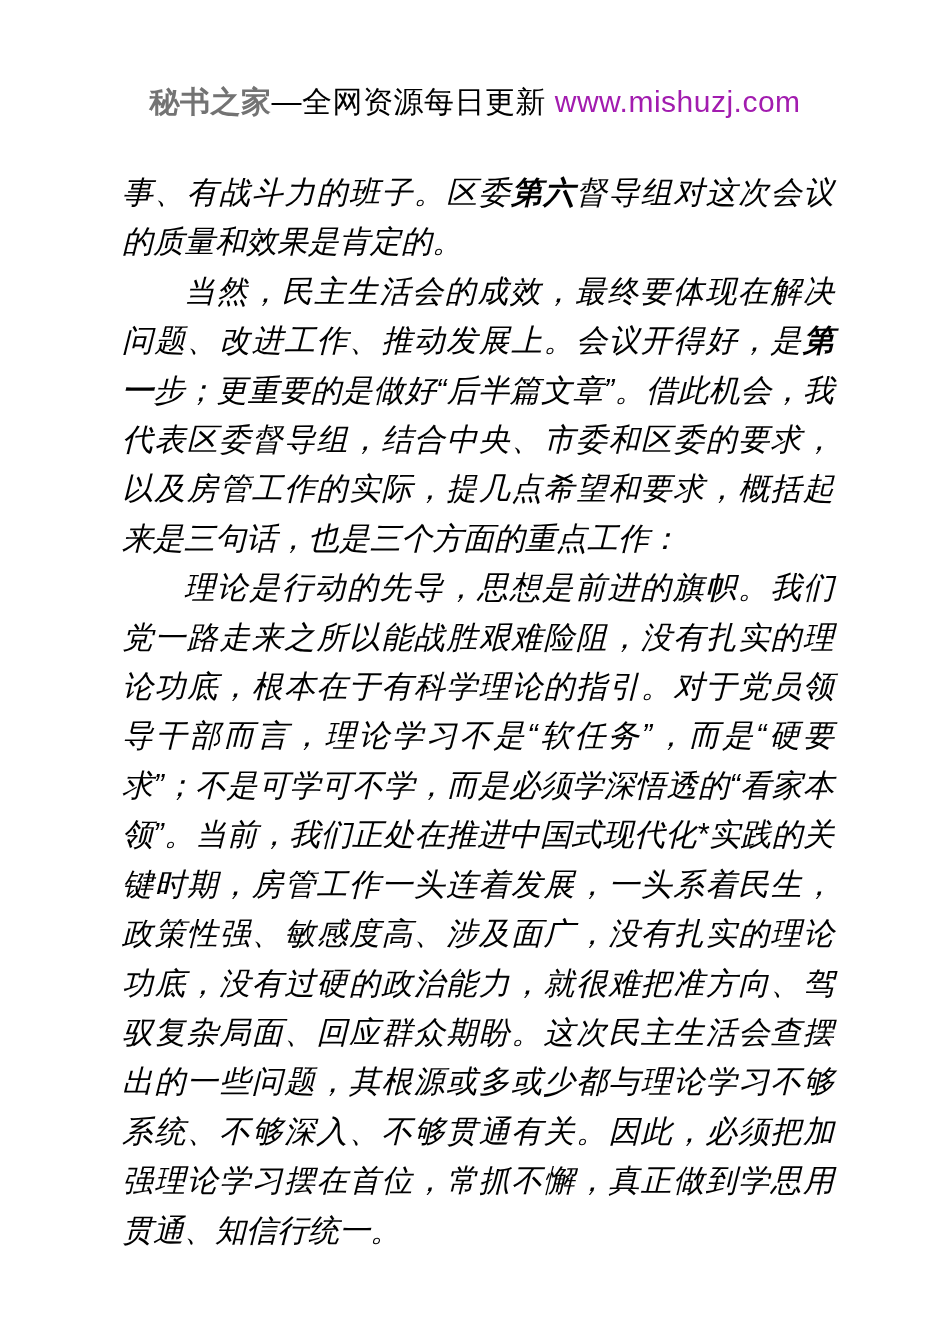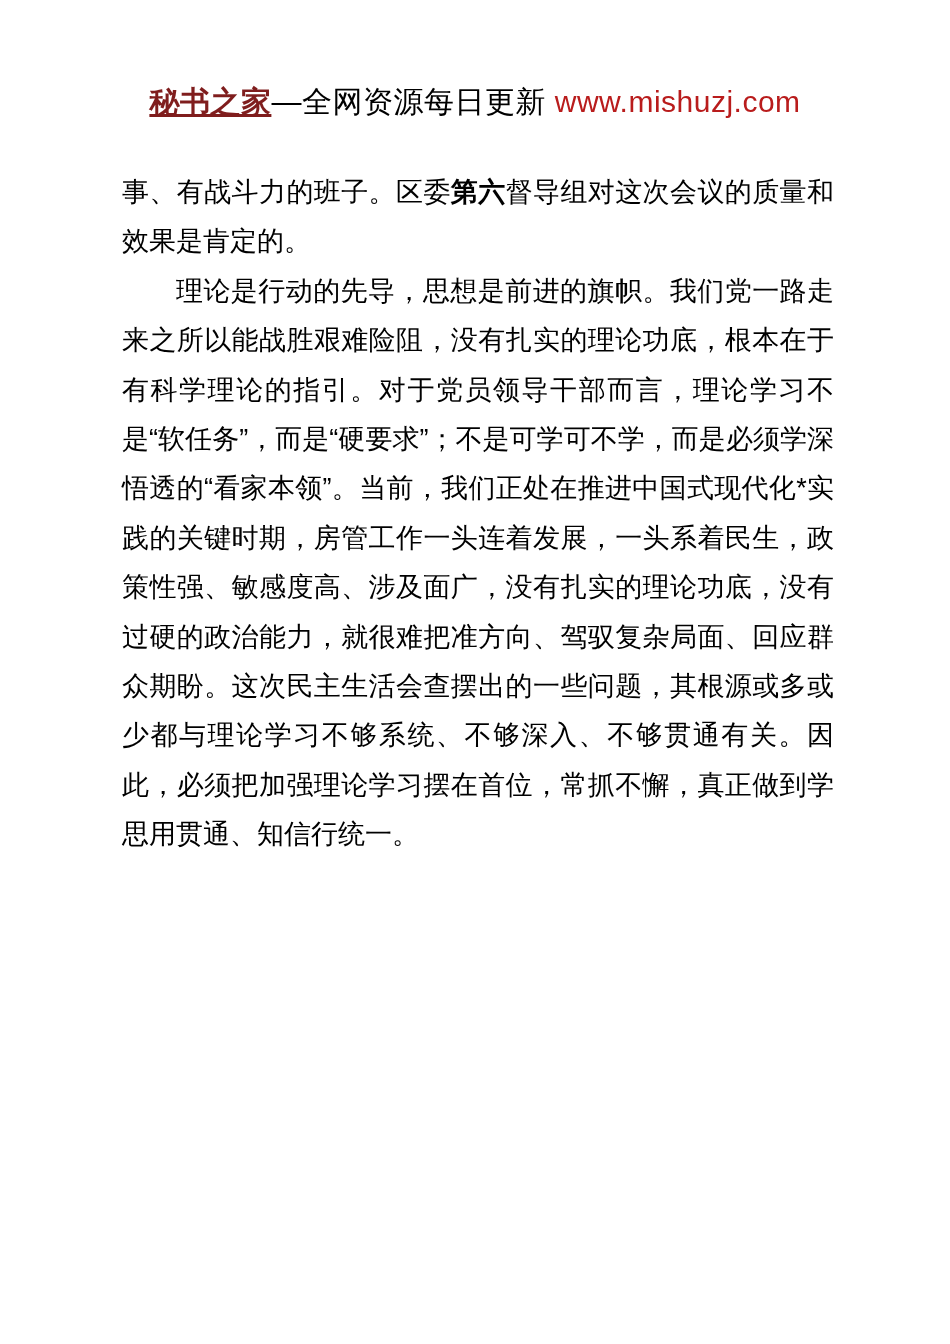--- a/index.html
+++ b/index.html
@@ -34,43 +34,45 @@
     font-weight: normal;
     text-decoration: none;
     cursor: pointer;
   }
   .doc-body {
     position: absolute;
     top: 168px;
     left: 122px;
     width: 712px;
     color: #000000;
-    font-size: 27px;
+    font-size: 31px;
     line-height: 49.4px;
     text-align: justify;
     text-justify: inter-character;
+    font-style: italic;
   }
   .doc-body p {
     margin: 0;
   }
   .doc-body p.indent {
     text-indent: 2em;
   }
   .doc-body p.heading {
     font-weight: bold;
   }
   .doc-body b { font-weight: bold; }
 </style>
 </head>
 <body>
 
 <div class="page">
 
   <div class="header">
-    <span class="brand" style="color: #7f1d1d; text-decoration: underline;">秘书之家</span><span class="tagline" style="color: #000000;">—全网资源每日更新 </span><span class="url" style="color: #b91c1c;">www.mishuzj.com</span>
+    <span class="brand" style="color: #737373;">秘书之家</span><span class="tagline" style="color: #000000;">—全网资源每日更新 </span><span class="url" style="color: #a21caf;">www.mishuzj.com</span>
   </div>
 
   <div class="doc-body" style="color: rgb(0, 0, 0);">
       <p><span>事、有战斗力的班子。区委</span><b>第六</b><span>督导组对这次会议的质量和效果是肯定的。</span></p>
+      <p class="indent"><span>当然，民主生活会的成效，最终要体现在解决问题、改进工作、推动发展上。会议开得好，是</span><b>第一</b><span>步；更重要的是做好“后半篇文章”。借此机会，我代表区委督导组，结合中央、市委和区委的要求，以及房管工作的实际，提几点希望和要求，概括起来是三句话，也是三个方面的重点工作：</span></p>
       <p class="indent"><span>理论是行动的先导，思想是前进的旗帜。我们党一路走来之所以能战胜艰难险阻，没有扎实的理论功底，根本在于有科学理论的指引。对于党员领导干部而言，理论学习不是“软任务”，而是“硬要求”；不是可学可不学，而是必须学深悟透的“看家本领”。当前，我们正处在推进中国式现代化*实践的关键时期，房管工作一头连着发展，一头系着民生，政策性强、敏感度高、涉及面广，没有扎实的理论功底，没有过硬的政治能力，就很难把准方向、驾驭复杂局面、回应群众期盼。这次民主生活会查摆出的一些问题，其根源或多或少都与理论学习不够系统、不够深入、不够贯通有关。因此，必须把加强理论学习摆在首位，常抓不懈，真正做到学思用贯通、知信行统一。</span></p>
     </div>
 
 </div>
 
 </body></html>

